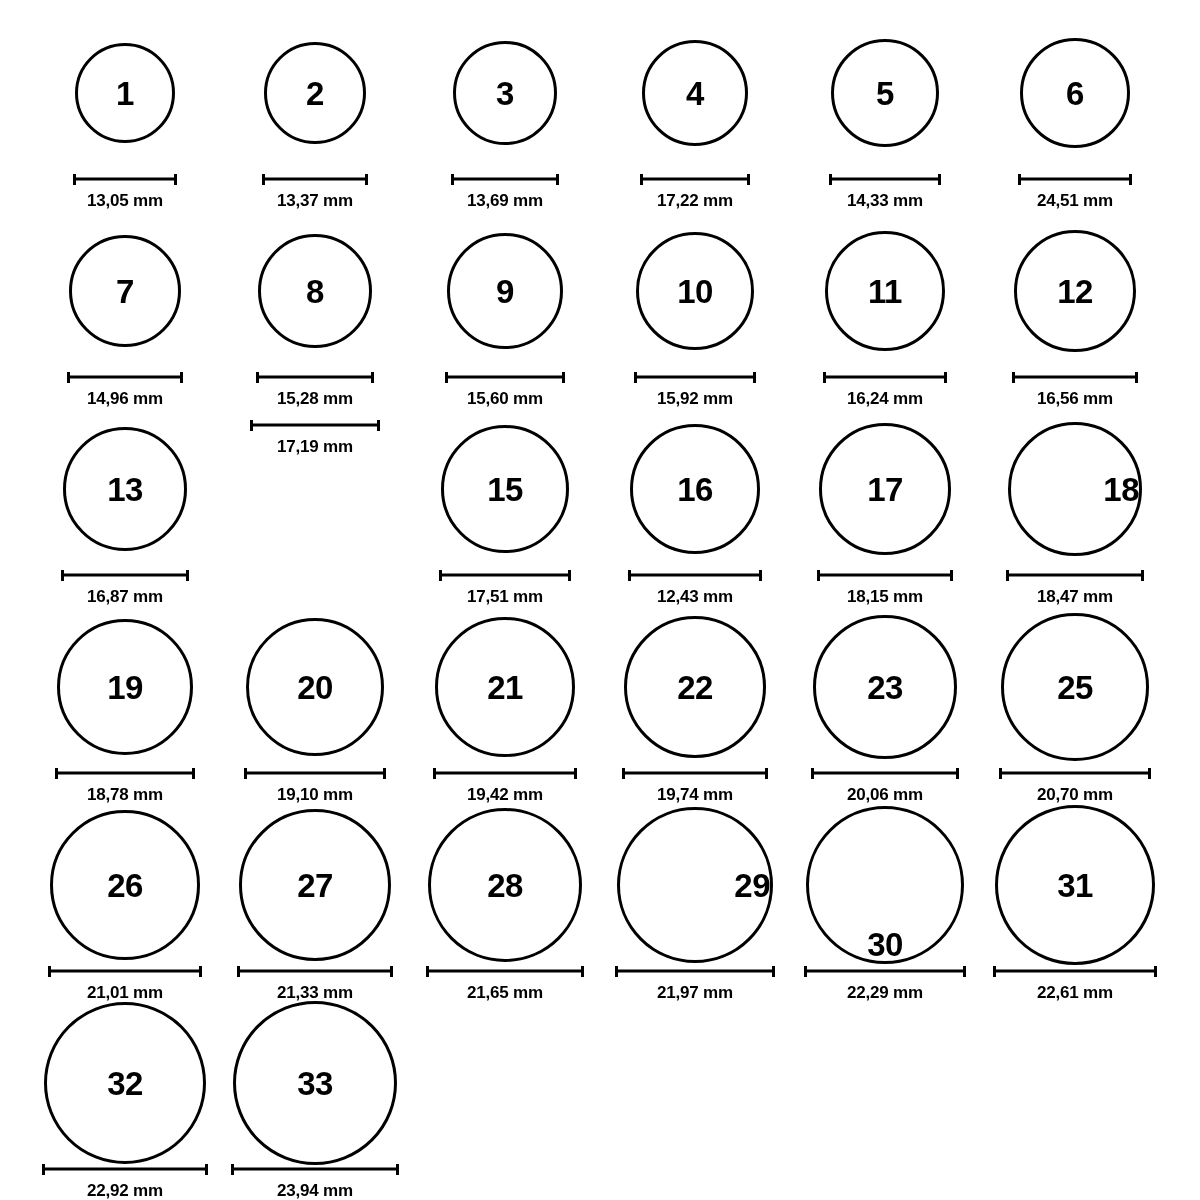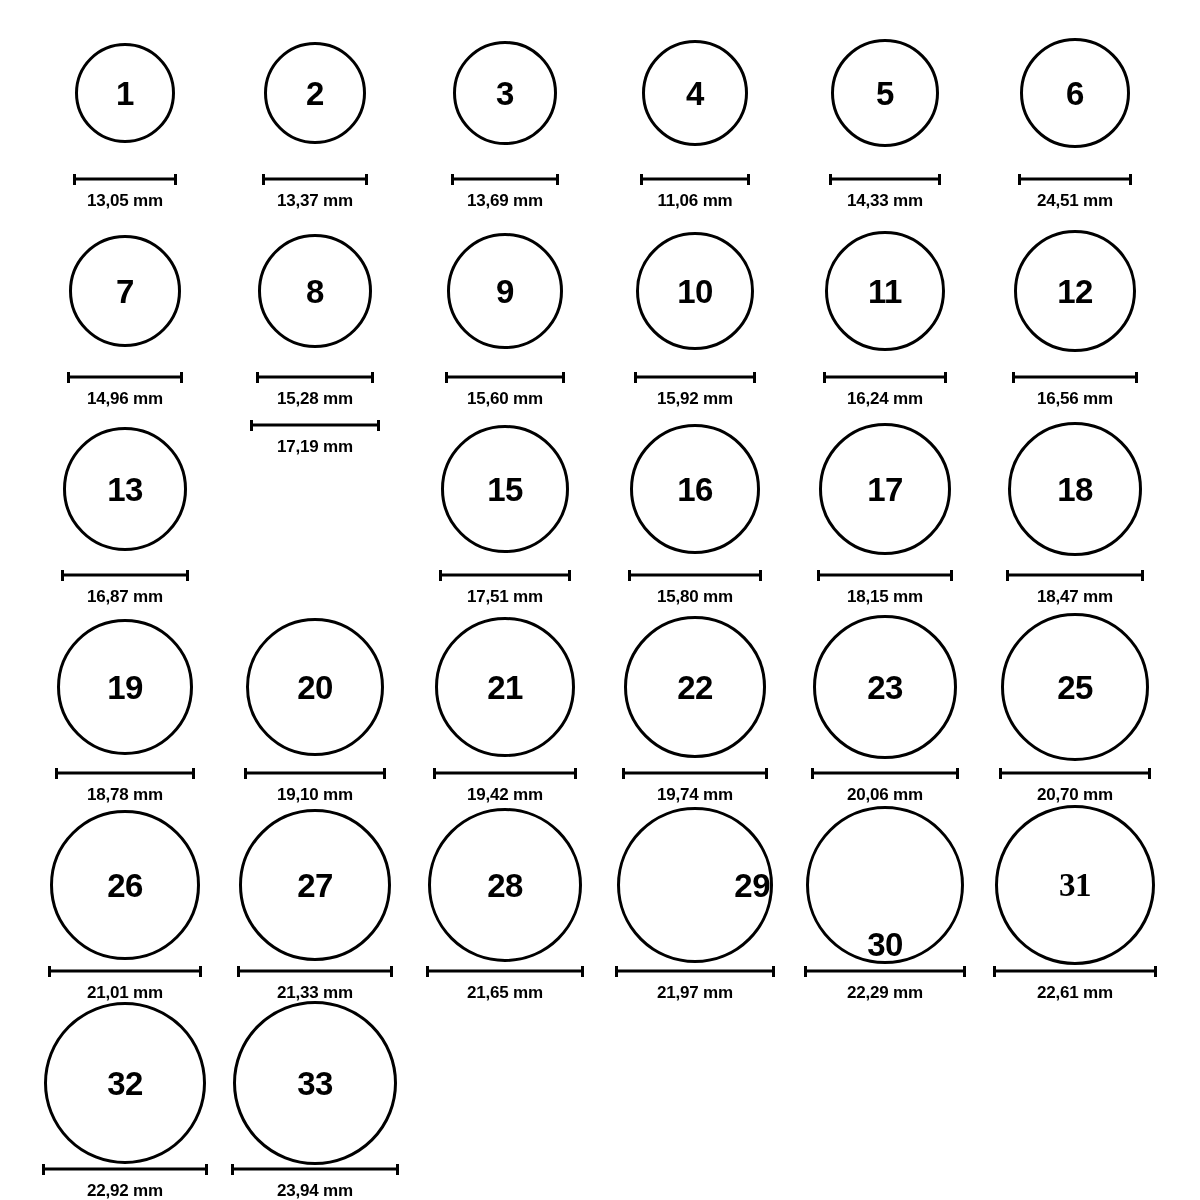--- a/index.html
+++ b/index.html
@@ -158,21 +158,21 @@
           <div class="ring" style="width: 106px; height: 106px;">
             <span class="ring-number">4</span>
           </div>
         </div>
         <div class="measure">
           <div class="bar" style="width: 110px;">
             <span class="tick-left"></span>
             <span class="tick-right"></span>
           </div>
         </div>
-        <div class="mm-label">11,06 mm</div>
+        <div class="mm-label">17,22 mm</div>
       </div>
       <div class="cell">
         <div class="ring-wrap">
           <div class="ring" style="width: 108px; height: 108px;">
             <span class="ring-number">5</span>
           </div>
         </div>
         <div class="measure">
           <div class="bar" style="width: 112px;">
             <span class="tick-left"></span>
@@ -321,39 +321,39 @@
           <div class="ring" style="width: 130px; height: 130px;">
             <span class="ring-number">16</span>
           </div>
         </div>
         <div class="measure">
           <div class="bar" style="width: 134px;">
             <span class="tick-left"></span>
             <span class="tick-right"></span>
           </div>
         </div>
-        <div class="mm-label">15,80 mm</div>
+        <div class="mm-label">12,43 mm</div>
       </div>
       <div class="cell">
         <div class="ring-wrap">
           <div class="ring" style="width: 132px; height: 132px;">
             <span class="ring-number">17</span>
           </div>
         </div>
         <div class="measure">
           <div class="bar" style="width: 136px;">
             <span class="tick-left"></span>
             <span class="tick-right"></span>
           </div>
         </div>
         <div class="mm-label">18,15 mm</div>
       </div>
       <div class="cell">
         <div class="ring-wrap">
-          <div class="ring" style="width: 134px; height: 134px;">
+          <div class="ring" style="width: 134px; height: 134px; justify-content: flex-end;">
             <span class="ring-number">18</span>
           </div>
         </div>
         <div class="measure">
           <div class="bar" style="width: 138px;">
             <span class="tick-left"></span>
             <span class="tick-right"></span>
           </div>
         </div>
         <div class="mm-label">18,47 mm</div>
@@ -507,21 +507,21 @@
         <div class="measure">
           <div class="bar" style="width: 162px;">
             <span class="tick-left"></span>
             <span class="tick-right"></span>
           </div>
         </div>
         <div class="mm-label">22,29 mm</div>
       </div>
       <div class="cell">
         <div class="ring-wrap">
-          <div class="ring" style="width: 160px; height: 160px; font-family: Liberation Serif, serif;">
+          <div class="ring" style="width: 160px; height: 160px;">
             <span class="ring-number">31</span>
           </div>
         </div>
         <div class="measure">
           <div class="bar" style="width: 164px;">
             <span class="tick-left"></span>
             <span class="tick-right"></span>
           </div>
         </div>
         <div class="mm-label">22,61 mm</div>

